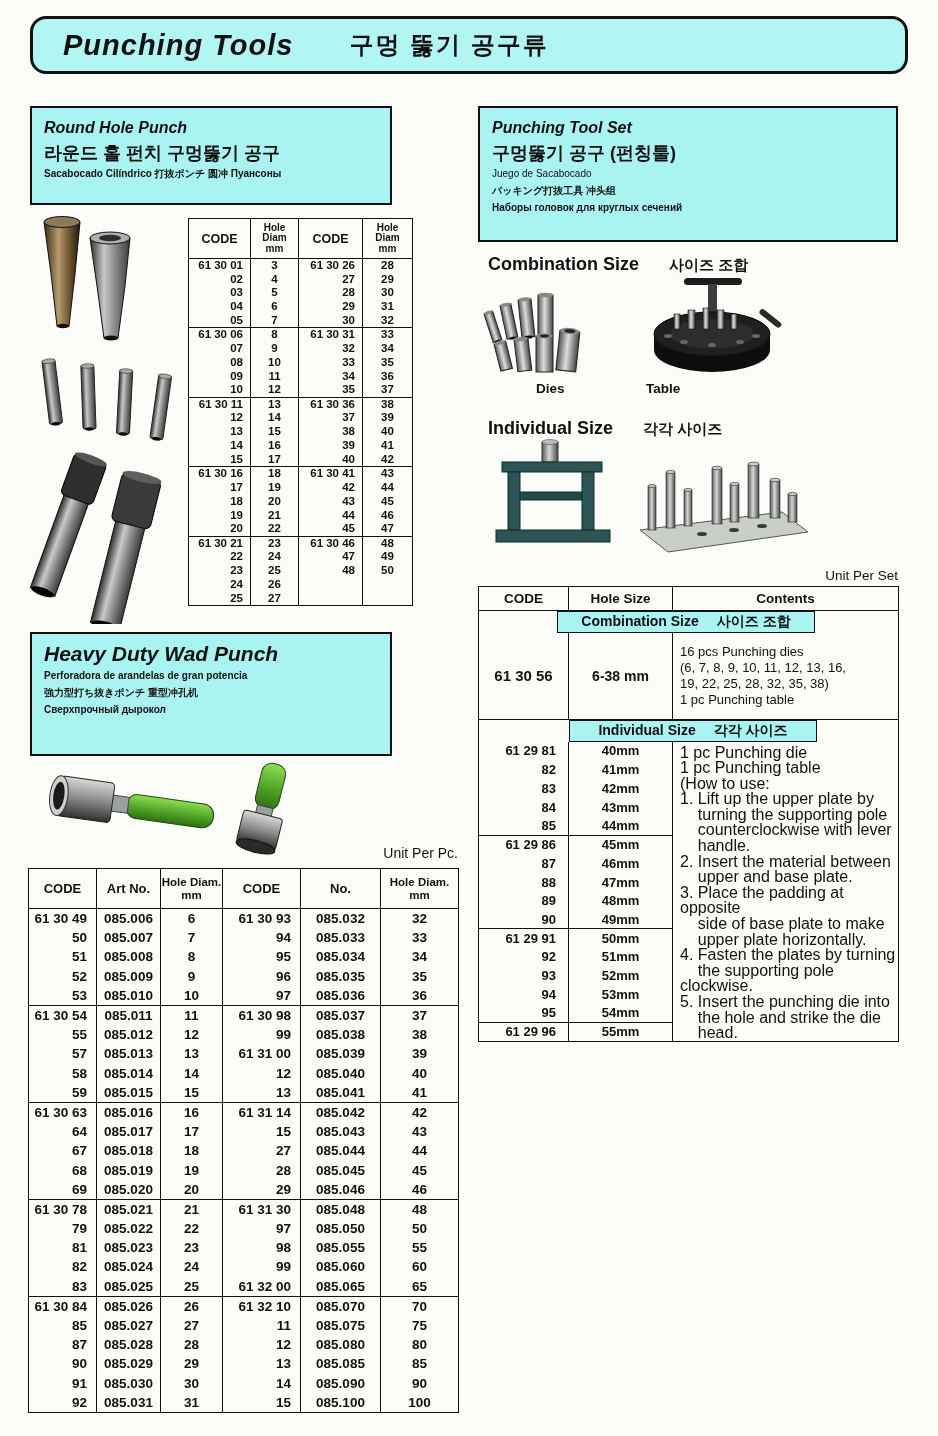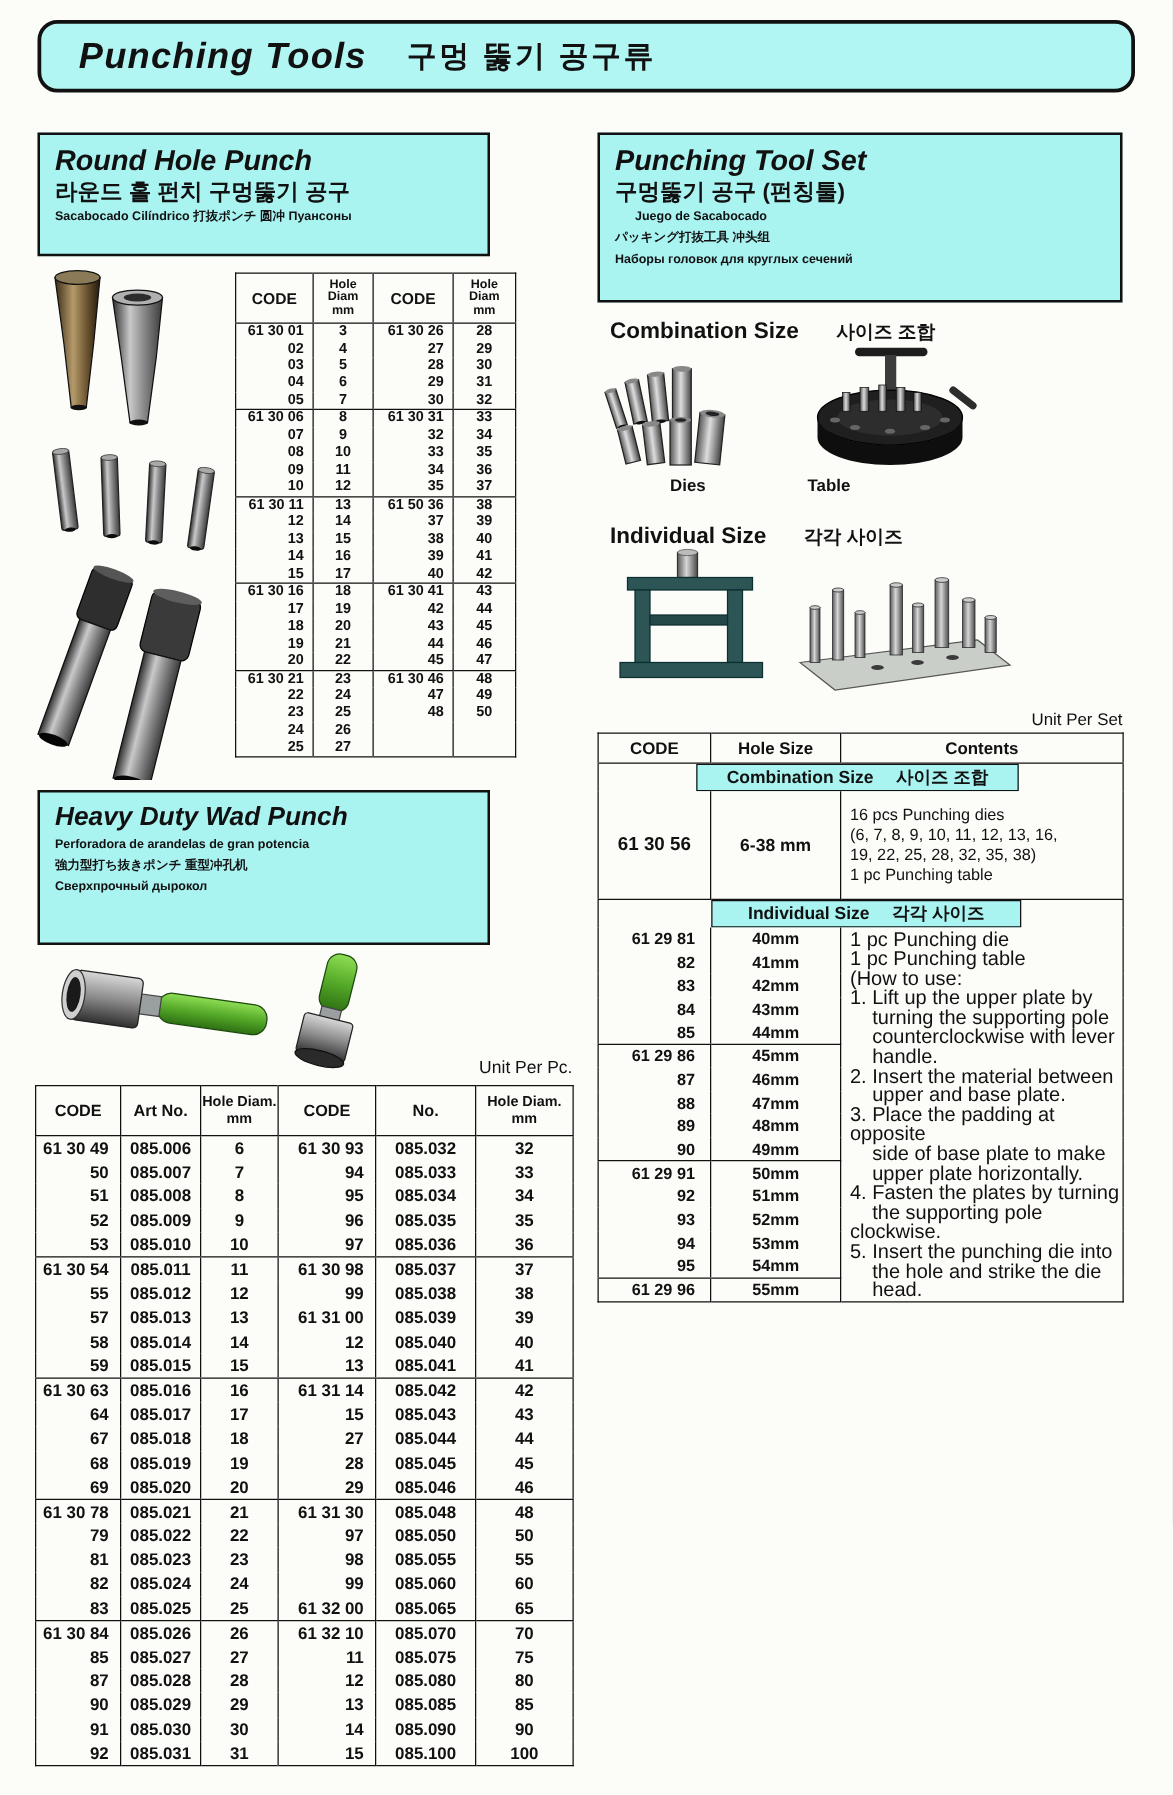--- a/index.html
+++ b/index.html
@@ -5,30 +5,30 @@
   * { margin:0; padding:0; box-sizing:border-box; }
   html,body { background:#e9e9e9; }
   body { font-family:"Liberation Sans", sans-serif; color:#111; }
   #page { position:relative; width:938px; height:1436px; background:#fcfcf9; overflow:hidden; margin:0 auto; }
   .pre { white-space:pre-line; }
   .prew { white-space:pre-wrap; }
 
   
   .banner { position:absolute; left:30px; top:16px; width:878px; height:58px;
     background:var(--banner-bg,#b2f6f4); border:3px solid #111; border-radius:16px;
-    display:flex; align-items:center; padding-left:30px; gap:32px; }
+    display:flex; align-items:center; padding-left:30px; gap:56px; }
   .banner-en { font-size:29px; font-weight:bold; font-style:italic; letter-spacing:1px; }
   .banner-ko { font-size:24px; font-weight:bold; letter-spacing:2px; }
 
   
   .sec-box { position:absolute; background:var(--header-bg,#a9f3f1); border:2.5px solid #111; padding:7px 12px 6px 12px; }
   #rh-box { left:30px; top:106px; width:362px; height:99px; }
   #hd-box { left:30px; top:632px; width:362px; height:124px; }
   #ts-box { left:478px; top:106px; width:420px; height:136px; }
-  .sec-title   { font-size:23px; font-weight:bold; font-style:italic; line-height:26px; }
+  .sec-title   { font-size:16px; font-weight:bold; font-style:italic; line-height:26px; }
   .sec-ko      { font-size:18px; font-weight:bold; line-height:23px; margin-top:1px; }
   .sec-line    { font-size:10px; font-weight:bold; line-height:17px; }
 
   
   .photo { position:absolute; }
   #rh-photo { left:28px; top:212px; width:156px; height:412px; }
   #hd-photo { left:28px; top:760px; width:310px; height:102px; }
   #combo-photo { left:478px; top:278px; width:310px; height:128px; }
   #indiv-photo { left:490px; top:438px; width:320px; height:128px; }
   .photo-label { position:absolute; font-size:13.5px; font-weight:600; }
@@ -257,21 +257,21 @@
         </tr>
         <tr class="group-end">
           <td class="cell-code">10</td>
           <td class="cell-num">12</td>
           <td class="cell-code">35</td>
           <td class="cell-num">37</td>
         </tr>
         <tr>
           <td class="cell-code">61 30 11</td>
           <td class="cell-num">13</td>
-          <td class="cell-code">61 50 36</td>
+          <td class="cell-code">61 30 36</td>
           <td class="cell-num">38</td>
         </tr>
         <tr>
           <td class="cell-code">12</td>
           <td class="cell-num">14</td>
           <td class="cell-code">37</td>
           <td class="cell-num">39</td>
         </tr>
         <tr>
           <td class="cell-code">13</td>
@@ -622,21 +622,21 @@
           <td class="cell-code">15</td>
           <td class="cell-art">085.100</td>
           <td class="cell-num">100</td>
         </tr>
       </tbody>
   </table>
 
   <div class="sec-box" id="ts-box">
     <div class="sec-title">Punching Tool Set</div>
     <div class="sec-ko">구멍뚫기 공구 (펀칭툴)</div>
-    <div class="sec-line" style="font-weight:700;margin-left:16px;">Juego de Sacabocado</div>
+    <div class="sec-line" style="font-weight:400;">Juego de Sacabocado</div>
     <div class="sec-line" style="font-weight:600;">パッキング打抜工具 冲头组</div>
     <div class="sec-line" style="font-weight:600;">Наборы головок для круглых сечений</div>
   </div>
 
   <div class="size-heading" id="combo-heading">
     <span class="en">Combination Size</span>
     <span class="ko">사이즈 조합</span>
   </div>
 
   <div class="photo" id="combo-photo">

